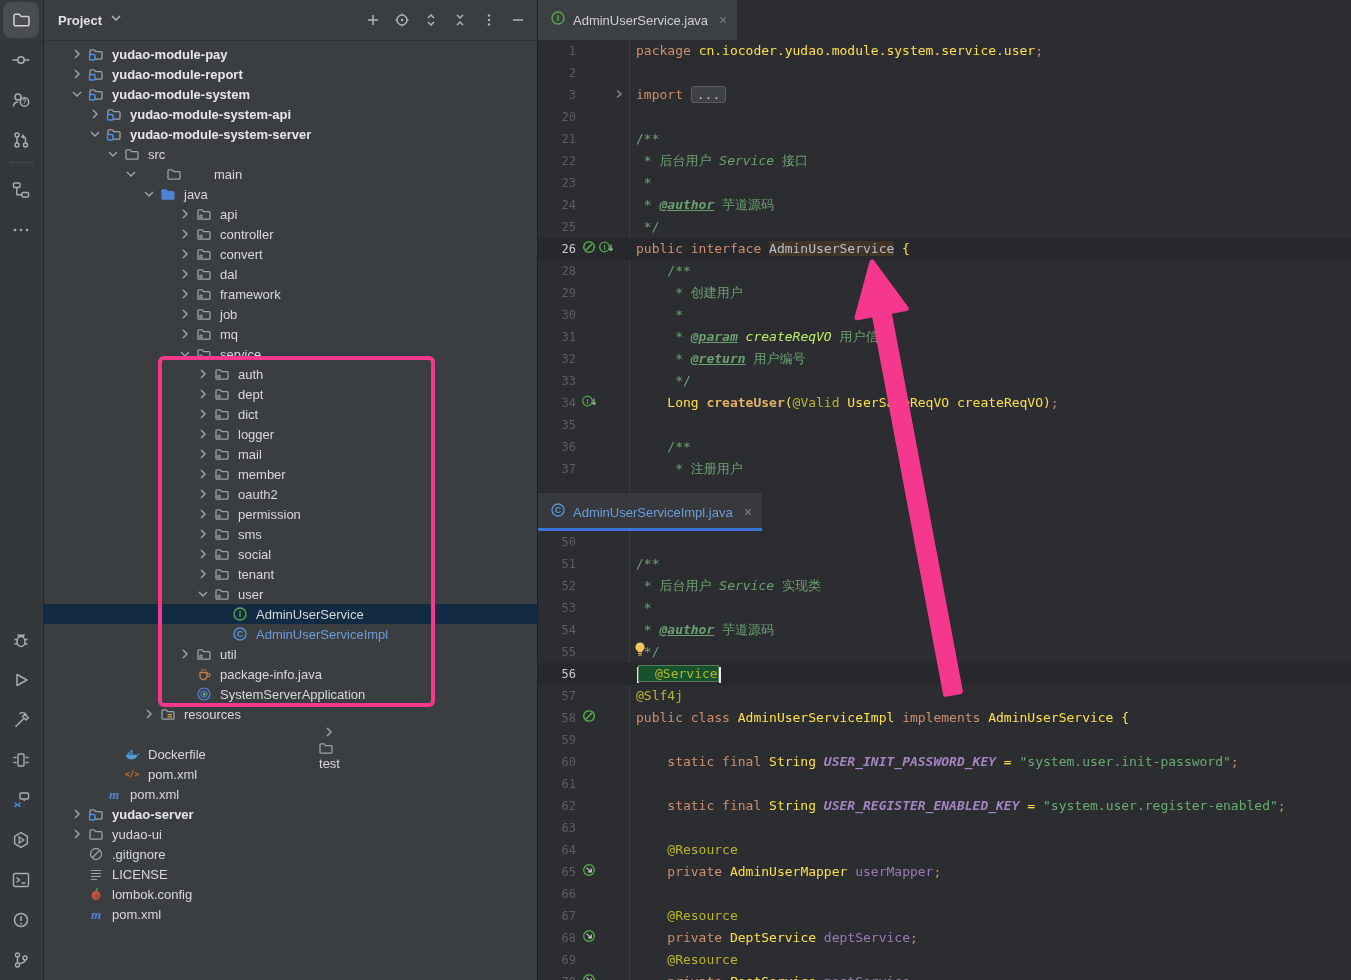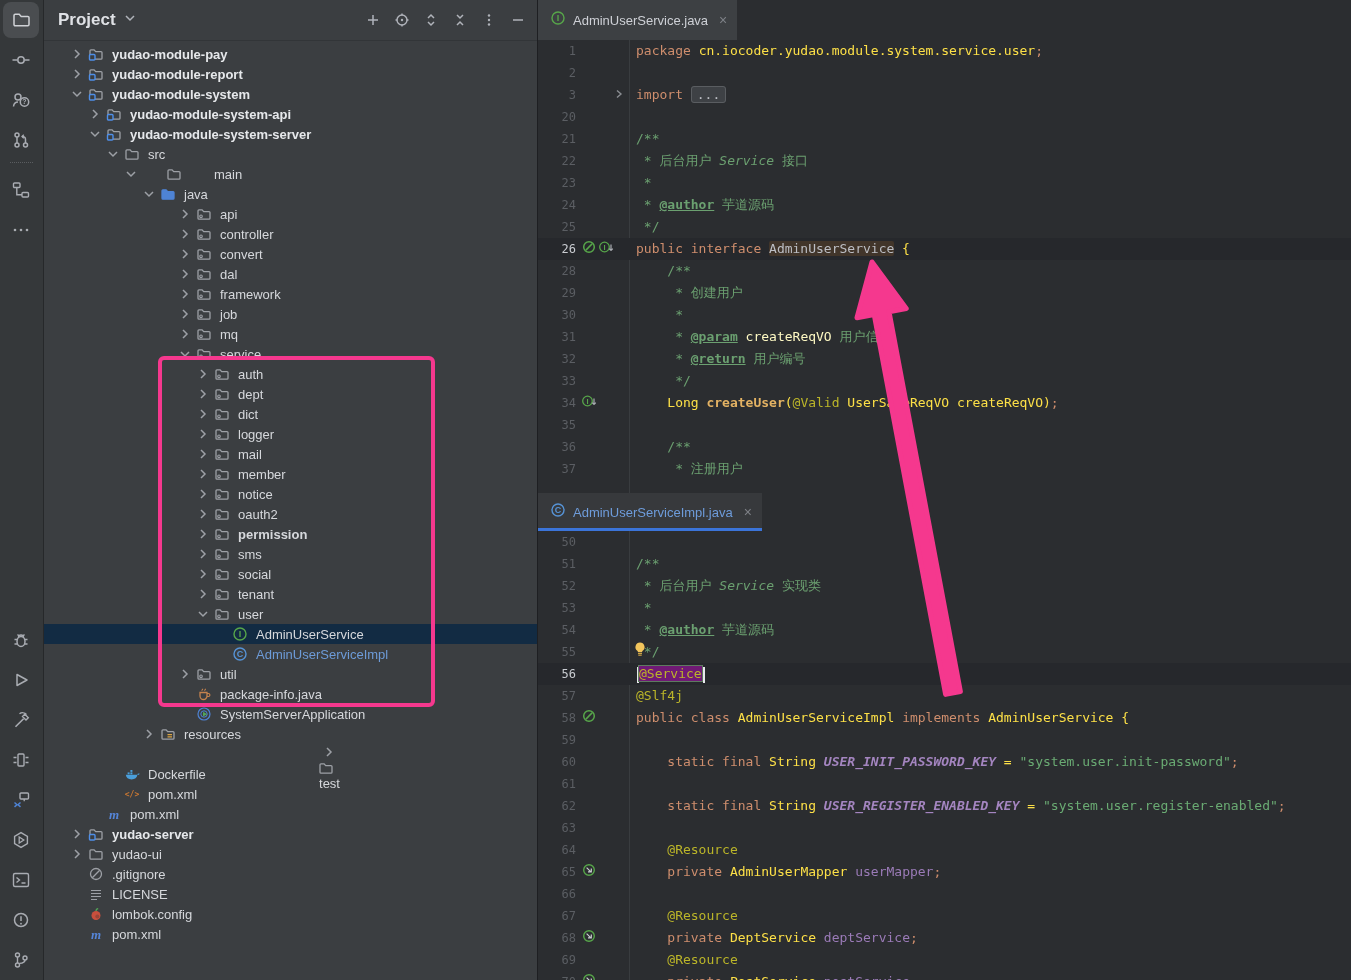--- a/index.html
+++ b/index.html
@@ -7,21 +7,21 @@
        font-family:"Liberation Sans",sans-serif;-webkit-font-smoothing:antialiased;}
   .abs{position:absolute;}
   
   #activity{left:0;top:0;width:43px;height:980px;background:#35383A;border-right:1px solid #26282A;}
   .act-icon{position:absolute;left:3px;width:36px;height:36px;display:flex;align-items:center;justify-content:center;border-radius:8px;cursor:pointer;}
   .act-icon.active{background:#4A4D50;}
   .act-divider{position:absolute;left:10px;width:23px;border-top:1px dotted #5A5D60;}
   
   #ppanel{left:44px;top:0;width:493px;height:980px;background:#3B3E41;}
   #phead{position:absolute;left:0;top:0;right:0;height:40px;display:flex;align-items:center;border-bottom:1px solid #323538;}
-  #ptitle{color:#DFE1E5;font-weight:bold;font-size:17px;margin-left:14px;}
+  #ptitle{color:#DFE1E5;font-weight:bold;font-size:13px;margin-left:14px;}
   #ptitle-chev{margin-left:6px;}
   .phicons{position:absolute;right:8px;top:0;height:40px;display:flex;align-items:center;gap:7px;}
   .phicon{width:22px;height:22px;display:flex;align-items:center;justify-content:center;border-radius:4px;cursor:pointer;}
   #tree{position:absolute;left:0;top:40px;right:0;bottom:0;overflow:hidden;padding-top:4px;}
   .trow{height:20px;display:flex;align-items:center;font-size:13px;color:#D6D8DC;white-space:nowrap;cursor:pointer;position:relative;}
   .trow.sel{background:#122B43;border-radius:0 8px 8px 0;width:calc(100% - 8px);}
   .trow .chev{width:22px;height:16px;display:flex;align-items:center;justify-content:center;flex:none;}
   .trow .ticon{width:22px;height:16px;display:flex;align-items:center;justify-content:flex-start;flex:none;}
   .trow .tlabel{margin-left:2px;}
   .trow.bold .tlabel{font-weight:bold;color:#E6E8EB;}
@@ -42,31 +42,31 @@
   .cl.cur{background:#26282C;}
   .cl .num{width:38px;flex:none;text-align:right;font-family:"DejaVu Sans Mono",monospace;font-size:12px;color:#5B5E63;}
   .cl.cur .num{color:#C9CCD1;}
   .cl .gut{width:52px;flex:none;display:flex;align-items:center;justify-content:flex-start;gap:1px;padding-left:5px;box-sizing:border-box;position:relative;}
   .cl .gut .foldmark{position:absolute;right:3px;}
   .cl pre{margin:0;padding:0 0 0 8px;font-family:"DejaVu Sans Mono",monospace;font-size:13px;line-height:22px;}
   .tk-kw{color:#CF8E6D;}
   .tk-ann{color:#BBB529;}
   .tk-doc{color:#6BA070;}
   .tk-doci{color:#6BA070;font-style:italic;}
-  .tk-doctag{color:#6BA070;font-weight:bold;text-decoration:underline;}
-  .tk-docval{color:#fef9c3;}
+  .tk-doctag{color:#6BA070;font-weight:bold;font-style:italic;text-decoration:underline;}
+  .tk-docval{color:#bef264;font-style:italic;}
   .tk-plain{color:#fde047;}
   .tk-plainhl{color:#BCBEC4;background:#41352A;border-radius:2px;}
   .tk-method{color:#E3B263;font-weight:bold;}
   .tk-const{color:#A485C0;font-style:italic;font-weight:bold;}
   .tk-field{color:#9B7BB8;}
   .tk-str{color:#6AAB73;}
   .tk-semi{color:#CF8E6D;}
   .tk-fold{background:#3E4145;border:1px solid #5A5D61;border-radius:3px;padding:0 5px;color:#BCBEC4;}
-  .tk-annbox{color:#BBB529;background:#701a75;outline:1px solid #5E7A60;}
+  .tk-annbox{color:#BBB529;background:#14532d;outline:1px solid #5E7A60;padding-left:16px;}
   .tk-caretbar{display:inline-block;width:2px;height:16px;background:#E8EAED;vertical-align:middle;margin-left:1px;}
   #bulb{position:absolute;left:94px;top:110px;z-index:4;}
   
   #overlay{left:0;top:0;width:1351px;height:980px;pointer-events:none;z-index:50;}
 </style>
 </head>
 <body>
 
 <div id="activity" class="abs">
     <div class="act-icon active" style="top: 2px;">
@@ -527,37 +527,23 @@
           <svg width="16" height="16" viewBox="0 0 16 16" fill="none" xmlns="http://www.w3.org/2000/svg">
             <path d="M6 4l4 4-4 4" stroke="#9DA0A6" stroke-width="1.5"></path>
           </svg>
         </span>
         <span class="ticon">
           <svg width="16" height="16" viewBox="0 0 16 16" fill="none" xmlns="http://www.w3.org/2000/svg">
             <path d="M2 4.8c0-.6.4-1 1-1h3.1l1.6 1.8h5.3c.6 0 1 .4 1 1v5.6c0 .6-.4 1-1 1H3c-.6 0-1-.4-1-1z" stroke="#9DA0A6" stroke-width="1.3"></path>
             <circle cx="5" cy="10.3" r="1.3" stroke="#9DA0A6" stroke-width="1.1"></circle>
           </svg>
         </span>
-        <span class="tlabel">notice</span>
-      </div>
-      <div class="trow" style="padding-left: 148px;">
-        <span class="chev">
-          <svg width="16" height="16" viewBox="0 0 16 16" fill="none" xmlns="http://www.w3.org/2000/svg">
-            <path d="M6 4l4 4-4 4" stroke="#9DA0A6" stroke-width="1.5"></path>
-          </svg>
-        </span>
-        <span class="ticon">
-          <svg width="16" height="16" viewBox="0 0 16 16" fill="none" xmlns="http://www.w3.org/2000/svg">
-            <path d="M2 4.8c0-.6.4-1 1-1h3.1l1.6 1.8h5.3c.6 0 1 .4 1 1v5.6c0 .6-.4 1-1 1H3c-.6 0-1-.4-1-1z" stroke="#9DA0A6" stroke-width="1.3"></path>
-            <circle cx="5" cy="10.3" r="1.3" stroke="#9DA0A6" stroke-width="1.1"></circle>
-          </svg>
-        </span>
         <span class="tlabel">oauth2</span>
       </div>
-      <div class="trow" style="padding-left: 148px; font-weight: bold;">
+      <div class="trow" style="padding-left: 148px;">
         <span class="chev">
           <svg width="16" height="16" viewBox="0 0 16 16" fill="none" xmlns="http://www.w3.org/2000/svg">
             <path d="M6 4l4 4-4 4" stroke="#9DA0A6" stroke-width="1.5"></path>
           </svg>
         </span>
         <span class="ticon">
           <svg width="16" height="16" viewBox="0 0 16 16" fill="none" xmlns="http://www.w3.org/2000/svg">
             <path d="M2 4.8c0-.6.4-1 1-1h3.1l1.6 1.8h5.3c.6 0 1 .4 1 1v5.6c0 .6-.4 1-1 1H3c-.6 0-1-.4-1-1z" stroke="#9DA0A6" stroke-width="1.3"></path>
             <circle cx="5" cy="10.3" r="1.3" stroke="#9DA0A6" stroke-width="1.1"></circle>
           </svg>

